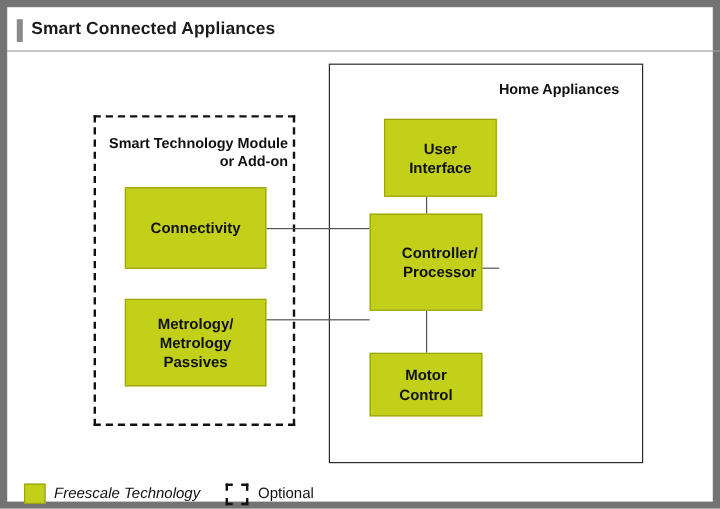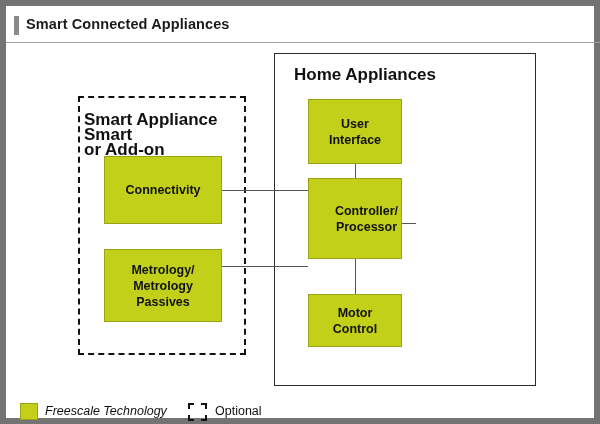--- a/index.html
+++ b/index.html
@@ -62,22 +62,22 @@
     background: transparent;
   }
   .group-solid {
     border: 1px solid #2b2b2b;
   }
   .group-dashed {
     border: 2px dashed #121212;
   }
   .group-label {
     position: absolute;
-    text-align: left;
-    font-size: 17px;
+    text-align: right;
+    font-size: 12px;
     font-weight: bold;
     color: #111111;
     line-height: 15px;
   }
   
   .block {
     position: absolute;
     box-sizing: border-box;
     background: #c3d019;
     border: 1px solid #9aa414;
@@ -153,36 +153,36 @@
   <div class="title-bar">
     <div class="title-accent"></div>
     <div class="title-text">Smart Connected Appliances</div>
     <div class="title-rule"></div>
   </div>
 
   <div class="group-box group-solid" style="left:268px; top:47px; width:262px; height:333px;"></div>
   <div class="group-label" style="left:288px; top:61px; width:222px;">Home Appliances</div>
 
   <div class="group-box group-dashed" style="left:72px; top:90px; width:168px; height:259px;"></div>
-  <div class="group-label" style="left:78px; top:106px; width:156px; white-space:pre-line;">Smart Appliance Smart
+  <div class="group-label" style="left:78px; top:106px; width:156px; white-space:pre-line;">Smart Technology Module
 or Add-on</div>
 
   <div class="conn conn-h" style="left:216px; top:184px; width:86px;"></div>
   <div class="conn conn-h" style="left:216px; top:260px; width:86px;"></div>
   <div class="conn conn-v" style="left:349px; top:158px; height:14px;"></div>
   <div class="conn conn-v" style="left:349px; top:253px; height:35px;"></div>
   <div class="conn conn-h" style="left:396px; top:217px; width:14px;"></div>
 
   <div class="block" style="left:98px; top:150px; width:118px; height:68px;">Connectivity</div>
 
   <div class="block" style="left:98px; top:243px; width:118px; height:73px;">Metrology/
 Metrology
 Passives</div>
 
-  <div class="block" style="left:302px; top:93px; width:94px; height:65px;">User
+  <div class="block" style="left:314px; top:93px; width:94px; height:65px;">User
 Interface</div>
 
   <div class="block" style="left:302px; top:172px; width:94px; height:81px;padding-left:25px;">Controller/
 Processor</div>
 
 
   <div class="block" style="left:302px; top:288px; width:94px; height:53px;">Motor
 Control</div>
 
   <div class="legend">

